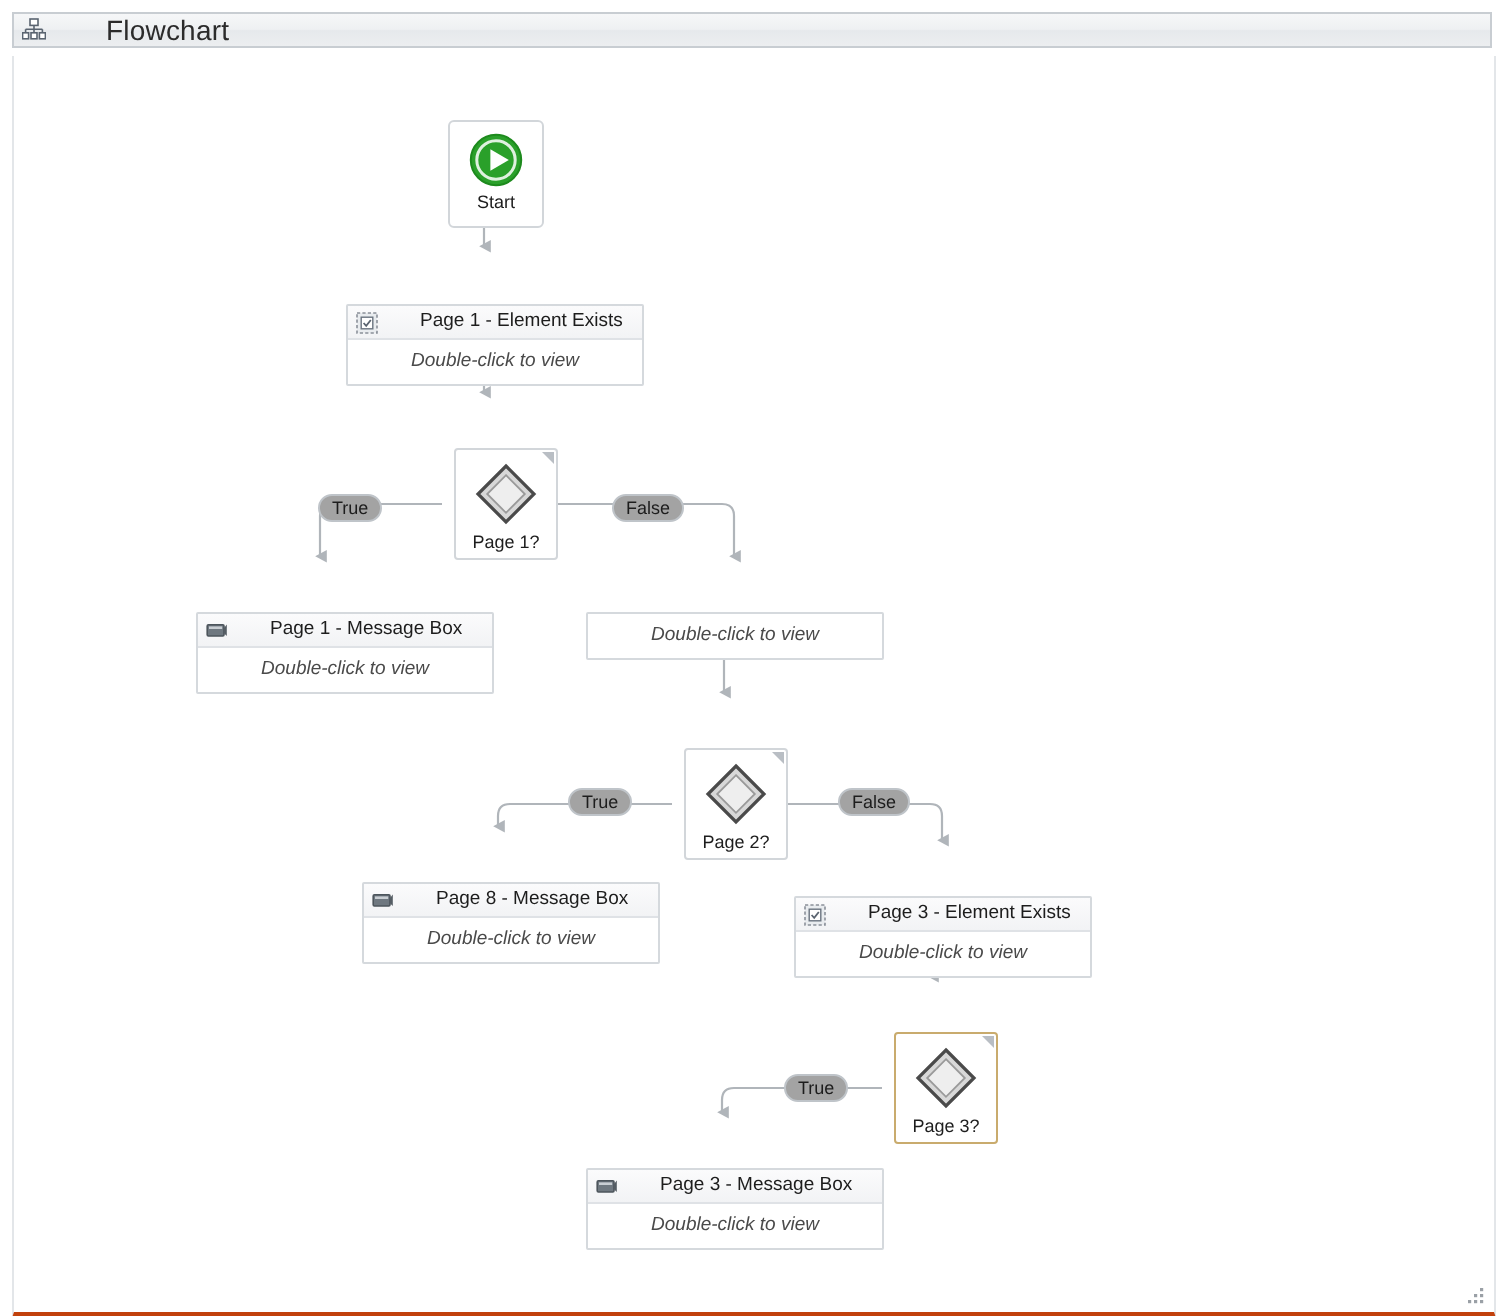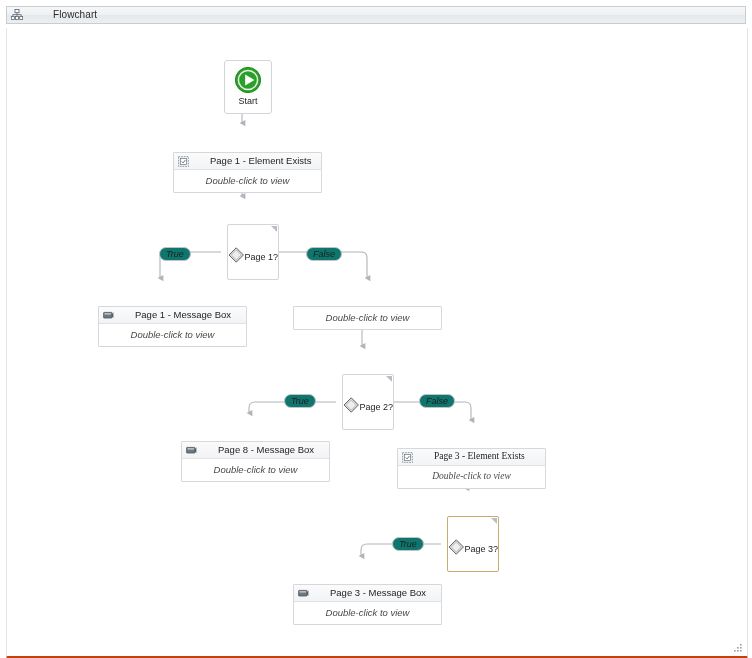--- a/index.html
+++ b/index.html
@@ -22,21 +22,21 @@
     background:linear-gradient(to bottom,#f6f7f8 0%,#eef0f2 48%,#e6e9ec 52%,#eceef0 100%);
     border:1px solid #c8cdd2;
     display:flex;align-items:center;
     padding-left:4px;
   }
   .titlebar .tb-icon{
     width:12px;height:12px;margin-right:5px;flex:0 0 auto;
     display:block;
   }
   .titlebar .tb-text{
-    font-size:10px;color:#2b2b2b;letter-spacing:0.1px;line-height:1;padding-left:25px;
+    font-size:14px;color:#2b2b2b;letter-spacing:0.1px;line-height:1;padding-left:25px;
   }
   
   .canvas{
     position:absolute;left:6px;top:28px;width:740px;height:628px;
     background:#ffffff;
     border-left:1px solid #e3e6e9;
     border-right:1px solid #e3e6e9;
     border-bottom:3px solid #c2410c;
     overflow:hidden;
   }
@@ -53,21 +53,21 @@
     box-shadow:0 0 0 0 rgba(0,0,0,0);
   }
   .term .play{width:28px;height:28px;display:block;}
   .term .term-label{
     font-size:9px;color:#1d1d1d;margin-top:3px;line-height:1;
   }
   
   .decision{
     width:52px;height:56px;
     background:#ffffff;border:1px solid #d2d6da;border-radius:2px;
-    display:flex;flex-direction:row;align-items:center;justify-content:flex-start;
+    display:flex;flex-direction:column;align-items:center;justify-content:flex-start;
     padding-top:6px;
   }
   .decision.sel{border:1px solid #c9ab6d;}
   .decision .dia{width:32px;height:32px;display:block;}
   .decision .d-label{
     font-size:9px;color:#1d1d1d;margin-top:4px;line-height:1;white-space:nowrap;
   }
   .corner-mark{
     position:absolute;right:1px;top:1px;width:0;height:0;
     border-top:6px solid #b9bec4;border-left:6px solid transparent;
@@ -87,24 +87,24 @@
   .act-body{
     height:22px;display:flex;align-items:center;justify-content:center;
     background:#ffffff;
   }
   .act-body .a-sub{
     font-size:9.5px;color:#4a4a4a;font-style:italic;line-height:1;white-space:nowrap;
   }
   
   .pill{
     position:absolute;box-sizing:border-box;
-    background:#0f766e;border:1px solid #bfc4c9;border-radius:9px;
+    background:#a3a3a3;border:1px solid #bfc4c9;border-radius:9px;
     height:14px;padding:0 6px;
     display:flex;align-items:center;justify-content:center;
-    font-size:9px;color:#1d1d1d;line-height:1;white-space:nowrap;font-style:italic;
+    font-size:9px;color:#1d1d1d;line-height:1;white-space:nowrap;
   }
   
   .grip{position:absolute;right:4px;bottom:3px;width:12px;height:12px;}
 </style>
 </head>
 <body>
 
 <div class="window">
 
   <div class="titlebar">
@@ -217,21 +217,21 @@
           <rect x="1.5" y="3.2" width="6.6" height="1.3" fill="#c9ced3"></rect>
           <path d="M9.0,4.0 L10.4,2.2 L10.4,8.0 L9.0,6.6 Z" fill="#555d64"></path>
         </svg>
         <span class="a-title">Page 8 - Message Box</span>
       </div>
       <div class="act-body">
         <span class="a-sub">Double-click to view</span>
       </div>
     </div>
 
-    <div class="node activity" style="left:390px;top:420px;width:149px;font-family:Liberation Serif, serif;">
+    <div class="node activity" style="left:390px;top:420px;width:149px;">
       <div class="act-head">
         <svg class="a-icon" viewBox="0 0 11 11">
           <rect x="0.5" y="0.5" width="10" height="10" fill="#e9ecef" stroke="#8a9099" stroke-width="0.8" stroke-dasharray="1.6 1.1"></rect>
           <rect x="2.6" y="2.6" width="5.8" height="5.8" fill="#ffffff" stroke="#6b7480" stroke-width="0.7"></rect>
           <path d="M3.8,5.5 L5.1,6.9 L7.4,4.0" fill="none" stroke="#5a6470" stroke-width="0.9"></path>
         </svg>
         <span class="a-title">Page 3 - Element Exists</span>
       </div>
       <div class="act-body">
         <span class="a-sub">Double-click to view</span>

